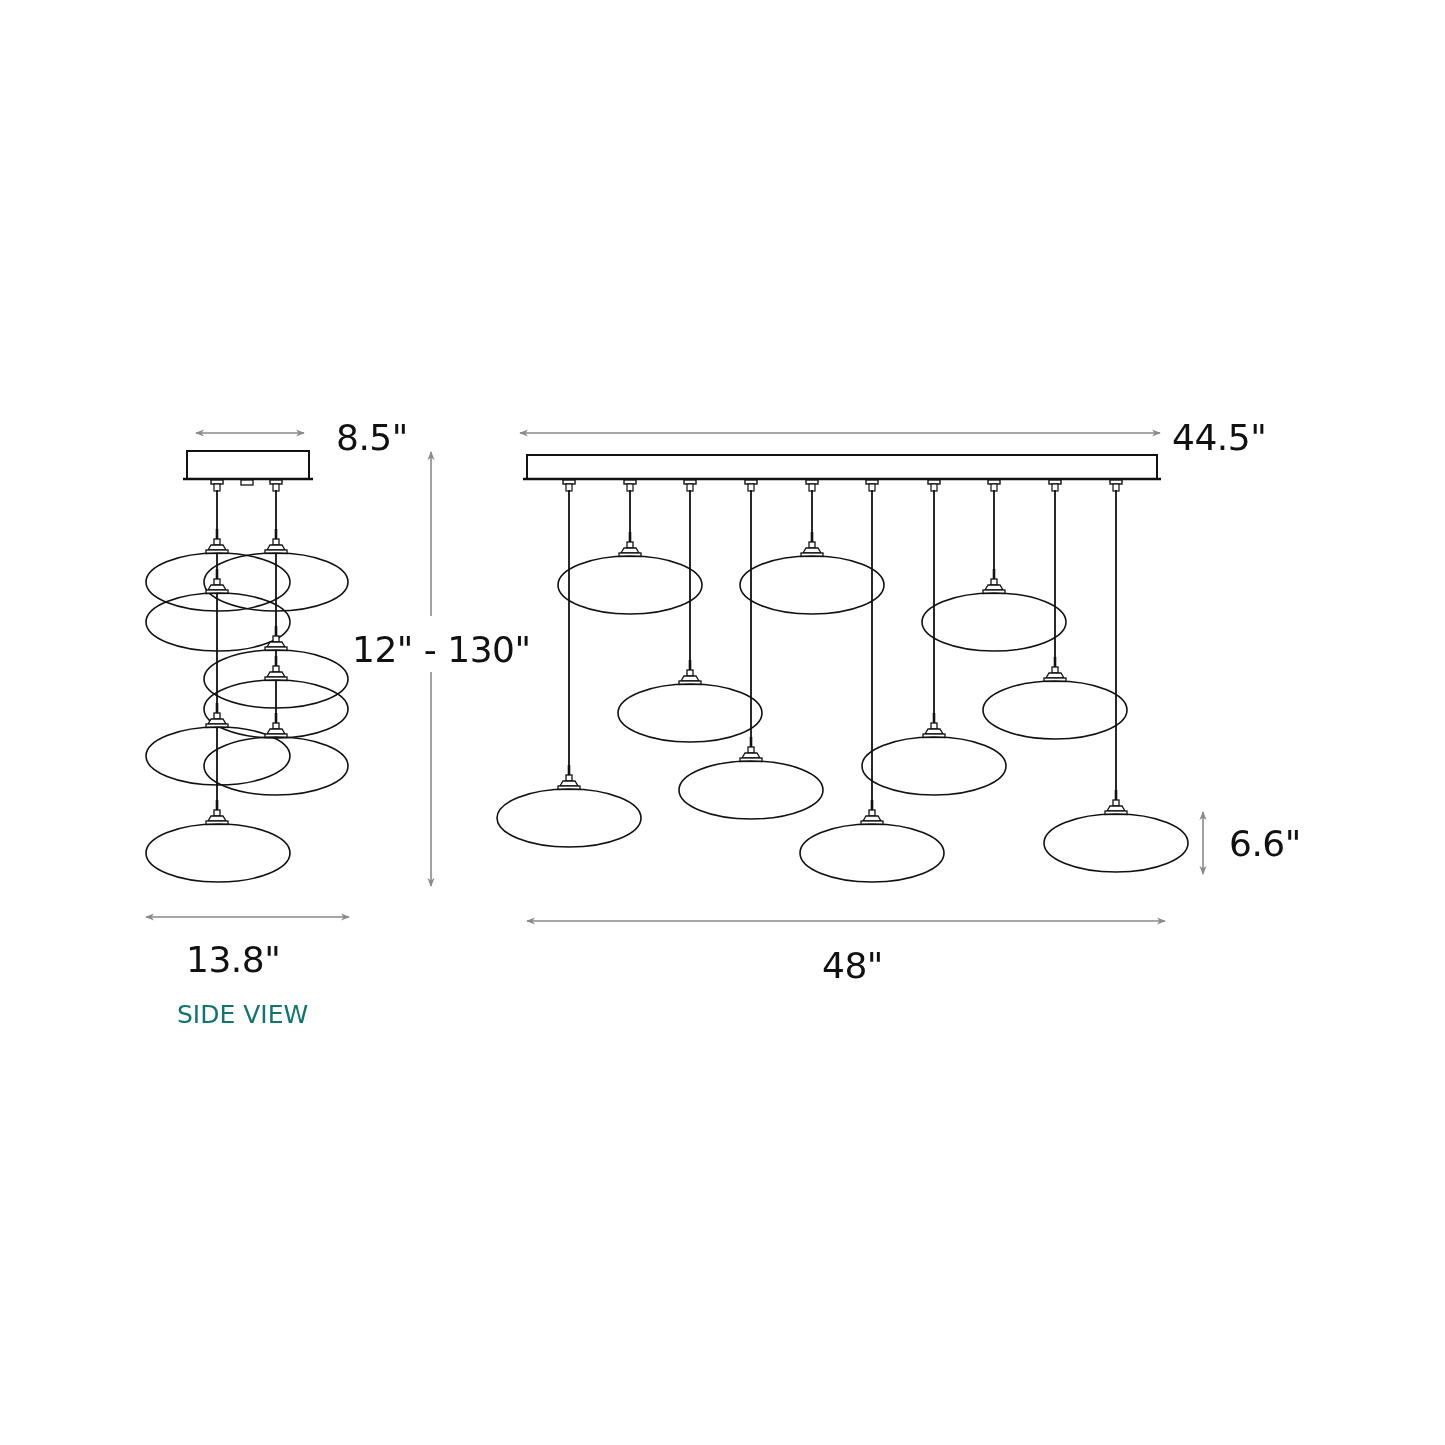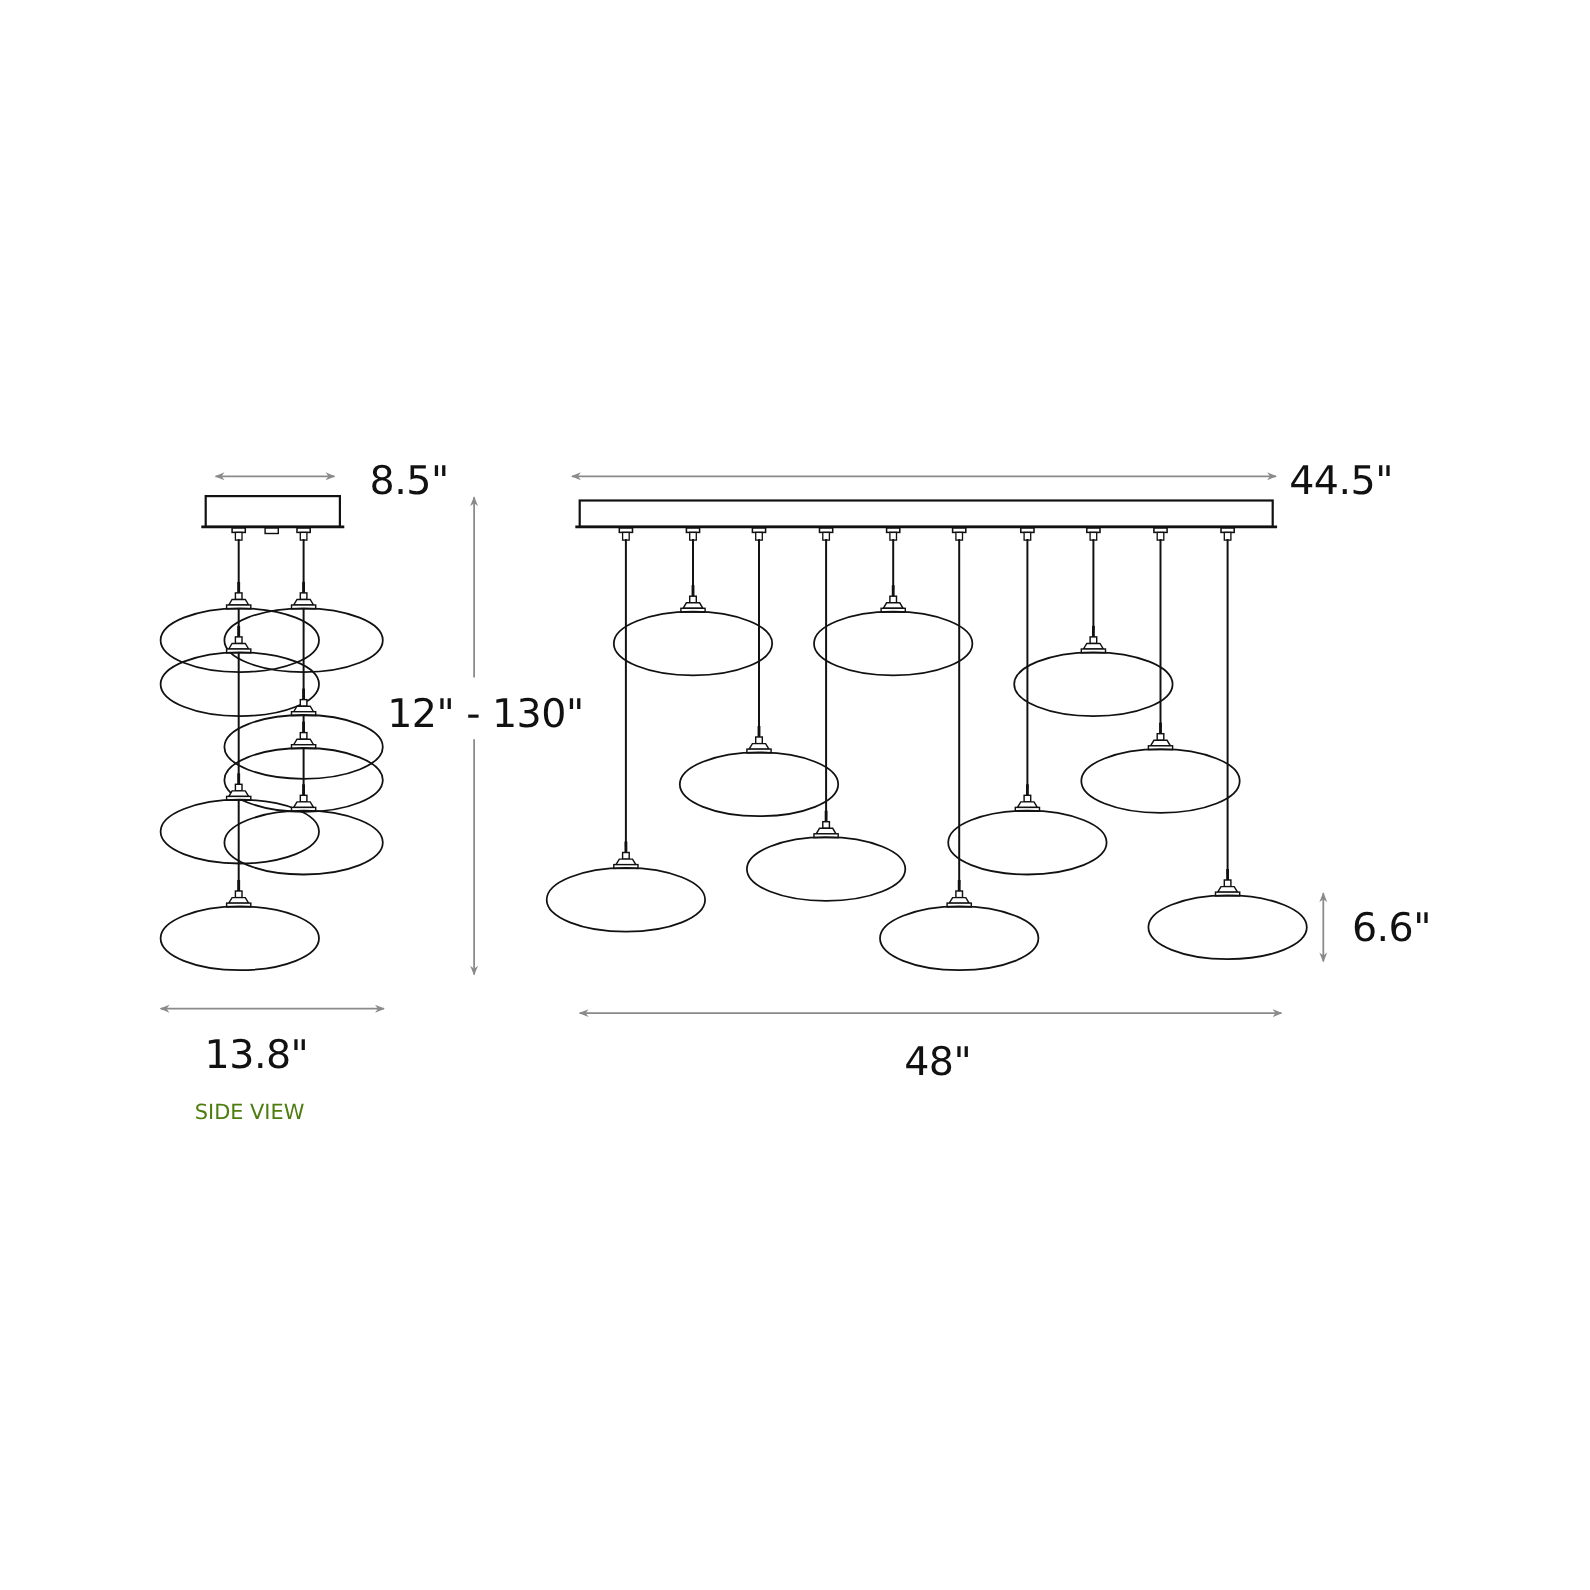--- a/index.html
+++ b/index.html
@@ -1,20 +1,20 @@
 <!DOCTYPE html>
 <html><head>
 <meta charset="utf-8">
 <style>
   html, body { margin: 0; padding: 0; background: #ffffff; }
   body { width: 1445px; height: 1445px; position: relative; overflow: hidden; font-family: "DejaVu Sans", sans-serif; }
   #stage { position: absolute; left: 0; top: 0; width: 1445px; height: 1445px; }
   .dim-label { position: absolute; color: #111111; font-family: "DejaVu Sans", sans-serif; font-weight: normal; white-space: nowrap; letter-spacing: -0.5px; }
   .dim-lg { font-size: 36px; line-height: 40px; }
-  .caption { position: absolute; font-size: 19px; color: #4d7c0f; font-family: "DejaVu Sans", sans-serif; letter-spacing: 0px; }
+  .caption { position: absolute; font-size: 25px; color: #0f766e; font-family: "DejaVu Sans", sans-serif; letter-spacing: 0px; }
 </style>
 </head>
 <body>
 
 <div id="stage">
   <svg id="drawing" width="1445" height="1445" viewBox="0 0 1445 1445" xmlns="http://www.w3.org/2000/svg">
     <defs>
       <marker id="arr" viewBox="0 0 10 10" refX="9" refY="5" markerWidth="9" markerHeight="9" orient="auto-start-reverse" markerUnits="userSpaceOnUse">
         <path d="M0,1 L10,5 L0,9 L3,5 Z" fill="#8a8a8a"></path>
       </marker>

